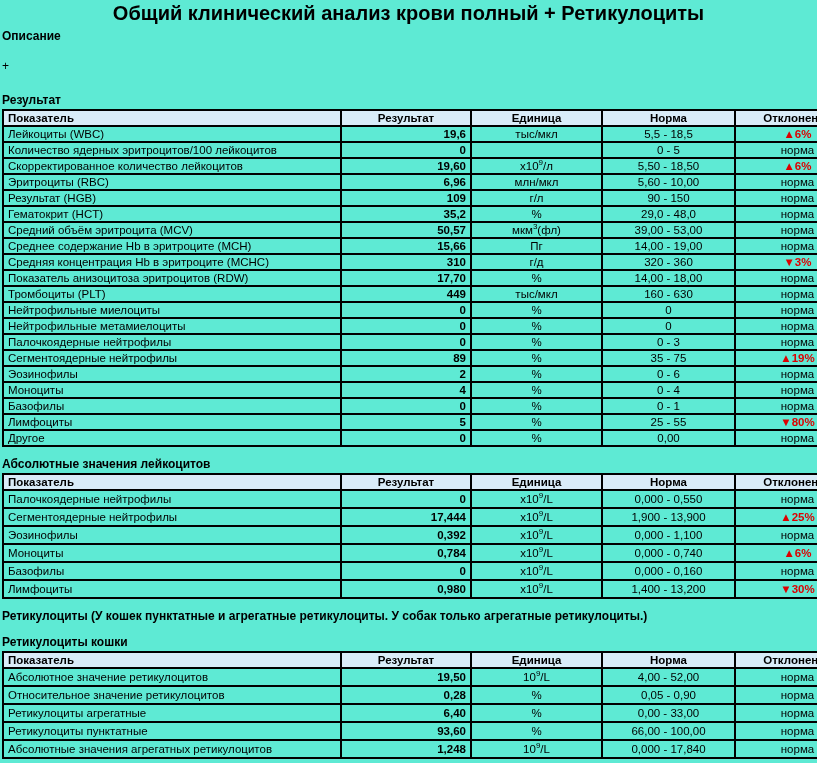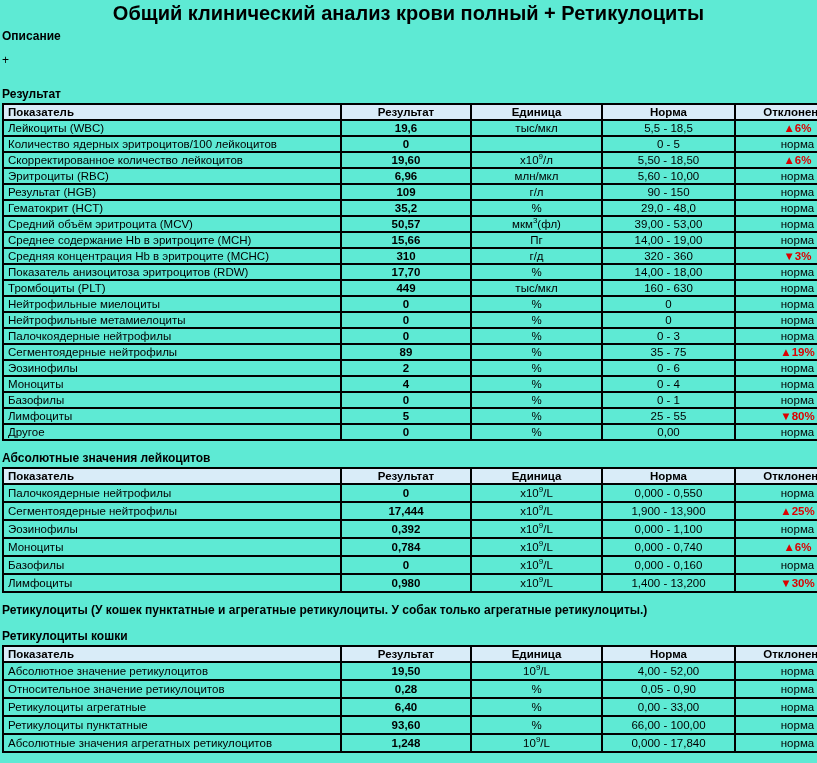--- a/index.html
+++ b/index.html
@@ -6,21 +6,21 @@
   .page{
     position:relative;width:817px;height:763px;overflow:hidden;
     background:#5eead4;color:#000;
     font-family:"Liberation Sans","DejaVu Sans",sans-serif;
     box-sizing:border-box;padding:0 2px;
   }
   .report-title{
     font-size:20px;font-weight:bold;text-align:center;
     margin:2px 0 4px 0;letter-spacing:0;
   }
-  .desc-heading{font-size:12px;font-weight:bold;margin:2px 0 10px 0;}
+  .desc-heading{font-size:12px;font-weight:bold;margin:2px 0 16px 0;}
   .desc-row{display:flex;font-size:12px;margin:4px 0 9px 0;}
   .desc-label{flex:none;width:326px;padding-left:5px;}
   .desc-value{width:425px;line-height:15px;}
   .section-heading{font-size:12px;font-weight:bold;margin:10px 0 2px 0;line-height:14px;}
   .section-heading + .section-heading{margin-top:12px;}
   table.report-table{
     border-collapse:collapse;table-layout:fixed;width:813px;
     margin:0 0 0 0;
   }
   table.report-table th,
@@ -29,21 +29,21 @@
     font-size:11.5px;line-height:14px;height:14px;
     padding:0 4px;overflow:hidden;white-space:nowrap;
     text-align:center;vertical-align:middle;
   }
   table.report-table.tall td{height:16px;line-height:16px;}
   table.report-table th{
     font-weight:bold;
   }
   table.report-table th.col-indicator,
   table.report-table td.col-indicator{text-align:left;}
-  table.report-table td.col-result{font-weight:bold;}
+  table.report-table td.col-result{font-weight:bold;text-align:right;}
   table.report-table td.col-dev.abnormal{font-weight:bold;}
   table.report-table sup{font-size:8px;line-height:0;vertical-align:super;}
   .w-indicator{width:328px;} .w-result{width:120px;} .w-unit{width:121px;}
   .w-norm{width:123px;} .w-dev{width:115px;}
 </style>
 </head>
 <body>
 
 <div class="page">
   <div class="report-title">Общий клинический анализ крови полный + Ретикулоциты</div>

